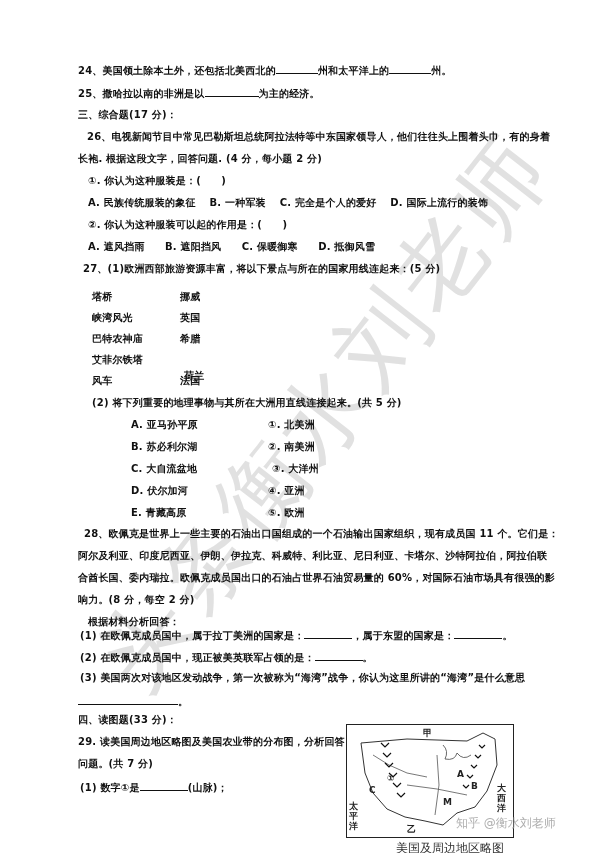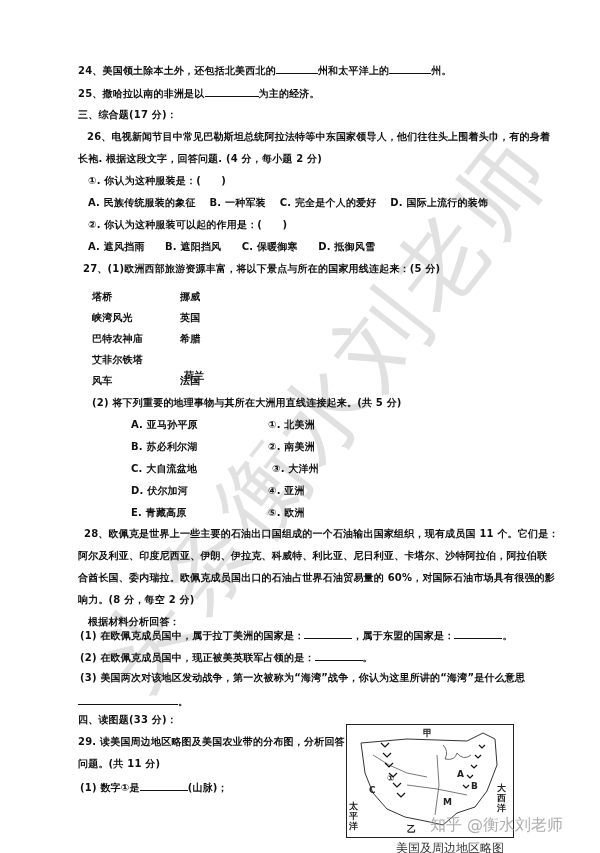--- a/index.html
+++ b/index.html
@@ -7,21 +7,21 @@
          font-family:"DejaVu Sans","Liberation Sans",sans-serif; color:#111; }
   .line { position:absolute; font-size:10px; font-weight:bold; white-space:nowrap; line-height:14px; letter-spacing:0.2px; }
   .blank { display:inline-block; border-bottom:1px solid #111; height:11px; vertical-align:baseline; }
   .watermark { position:absolute; left:40px; top:270px; font-size:90px; color:rgba(120,120,120,0.22);
                transform:rotate(-52deg); transform-origin:left top; white-space:nowrap; font-weight:normal;
                letter-spacing:6px; pointer-events:none; }
   .watermark { left:70px; top:640px; }
   .map { position:absolute; left:346px; top:724px; width:166px; height:112px; border:1.5px solid #222; background:#fff; }
   .map-caption { position:absolute; left:396px; top:840px; font-size:12px; color:#333; }
   .map-label { position:absolute; font-size:9px; font-weight:bold; color:#222; }
-  .zhihu { position:absolute; left:430px; top:815px; font-size:16px; color:rgba(160,160,160,0.85); white-space:nowrap; }
+  .zhihu { position:absolute; left:456px; top:815px; font-size:12px; color:rgba(160,160,160,0.85); white-space:nowrap; }
 </style>
 </head>
 <body>
 
 <div class="watermark">头条衡水刘老师</div>
 
 <div class="line" style="left:78px;top:62px;">
   <span>24、美国领土除本土外，还包括北美西北的</span><span class="blank" style="width:42px"></span><span>州和太平洋上的</span><span class="blank" style="width:42px"></span><span>州。</span>
 </div>
 
@@ -71,21 +71,21 @@
 <div class="line" style="left:80px;top:649px;">
   <span>(2) 在欧佩克成员国中，现正被美英联军占领的是：</span><span class="blank" style="width:48px"></span><span>。</span>
 </div>
 <div class="line" style="left:80px;top:671px;">(3) 美国两次对该地区发动战争，第一次被称为“海湾”战争，你认为这里所讲的“海湾”是什么意思</div>
 <div class="line" style="left:78px;top:693px;">
   <span class="blank" style="width:100px"></span><span>。</span>
 </div>
 
 <div class="line" style="left:78px;top:713px;">四、读图题(33 分)：</div>
 <div class="line" style="left:78px;top:735px;">29. 读美国周边地区略图及美国农业带的分布图，分析回答</div>
-<div class="line" style="left:78px;top:757px;">问题。(共 11 分)</div>
+<div class="line" style="left:78px;top:757px;">问题。(共 7 分)</div>
 <div class="line" style="left:80px;top:779px;">
   <span>(1) 数字①是</span><span class="blank" style="width:48px"></span><span>(山脉)；</span>
 </div>
 
 <div class="map">
   <svg width="166" height="112" viewBox="0 0 166 112">
     <path d="M14,18 L60,14 L120,16 L136,8 L148,14 L150,40 L140,66 L128,82 L110,88 L96,100 L78,96 L58,92 L40,84 L26,68 L18,48 Z" fill="none" stroke="#333" stroke-width="1"></path>
     <path d="M26,30 L42,40 L60,48 L80,52 M60,60 L90,64 L120,70 M90,30 L92,60 L88,90" fill="none" stroke="#555" stroke-width="0.8"></path>
     <path d="M96,20 q6,6 2,14 q10,2 12,-6 q6,8 14,2" fill="none" stroke="#444" stroke-width="0.8"></path>
     <g stroke="#111" stroke-width="1.2" fill="none">

